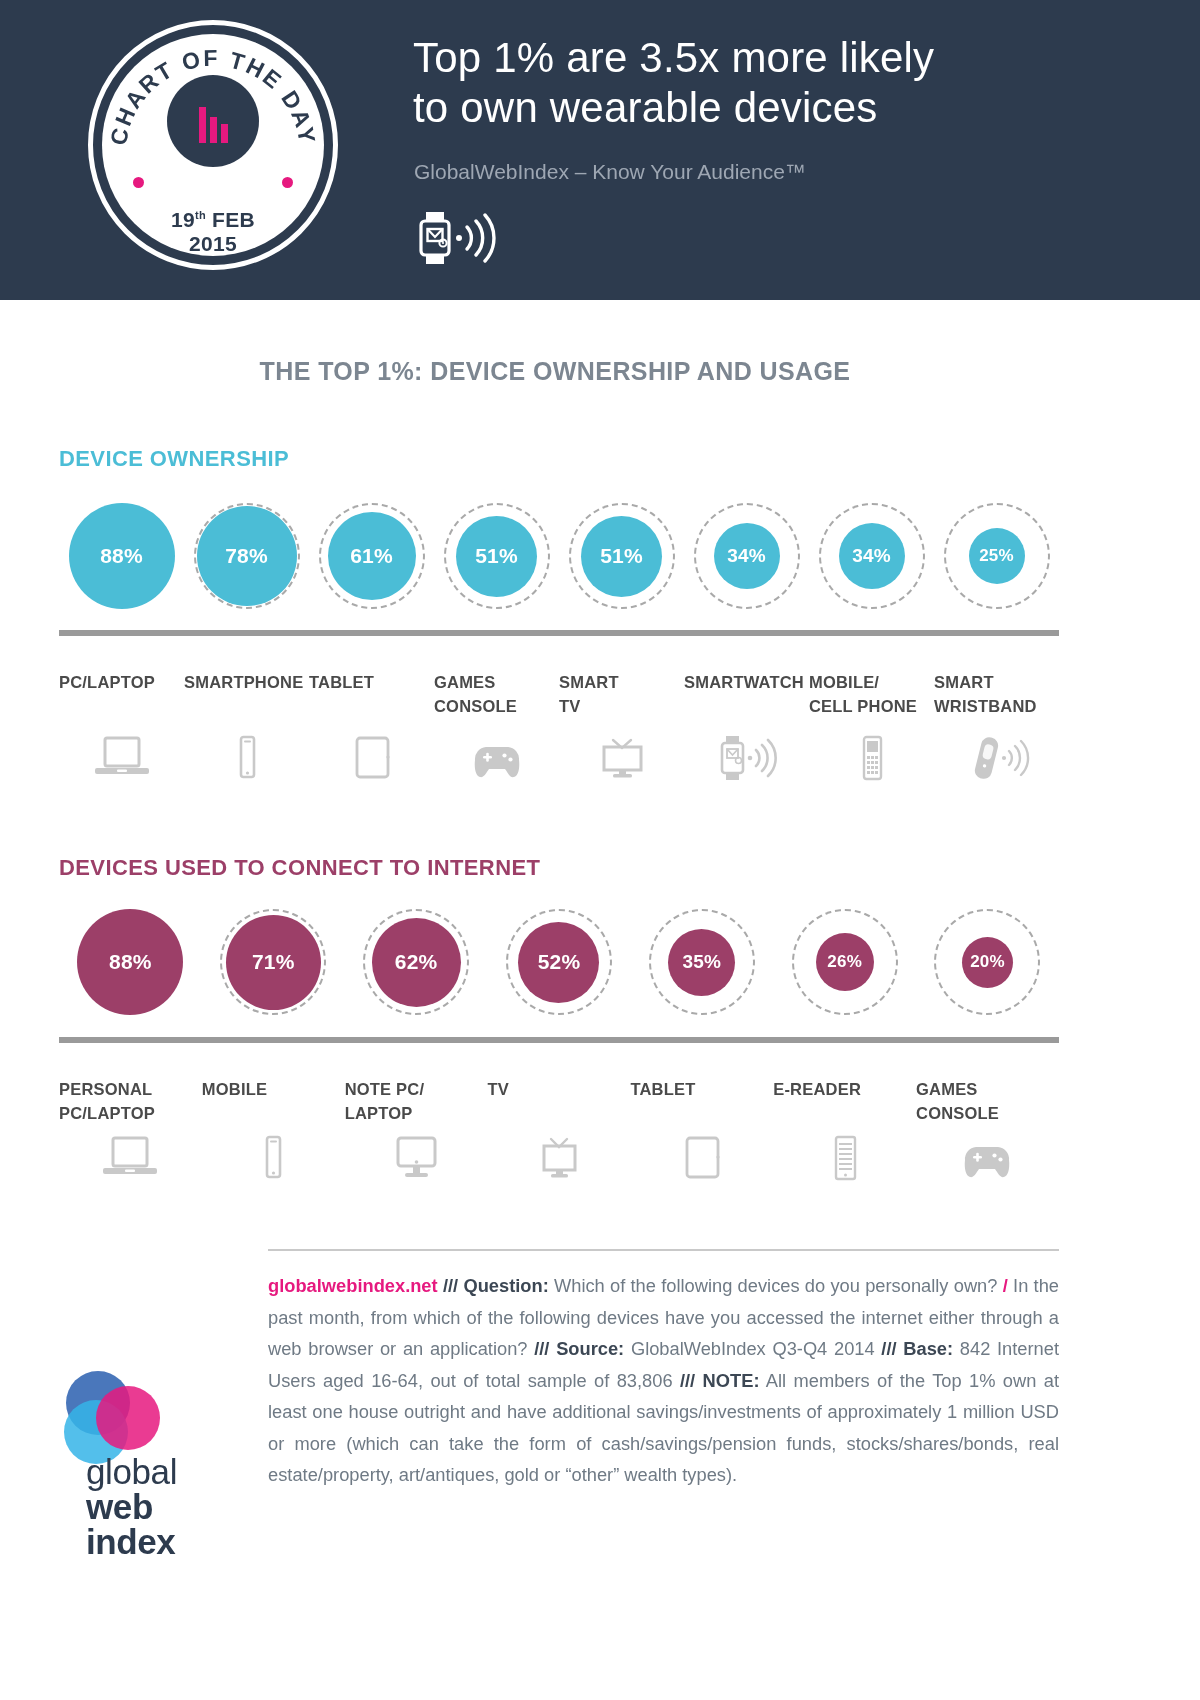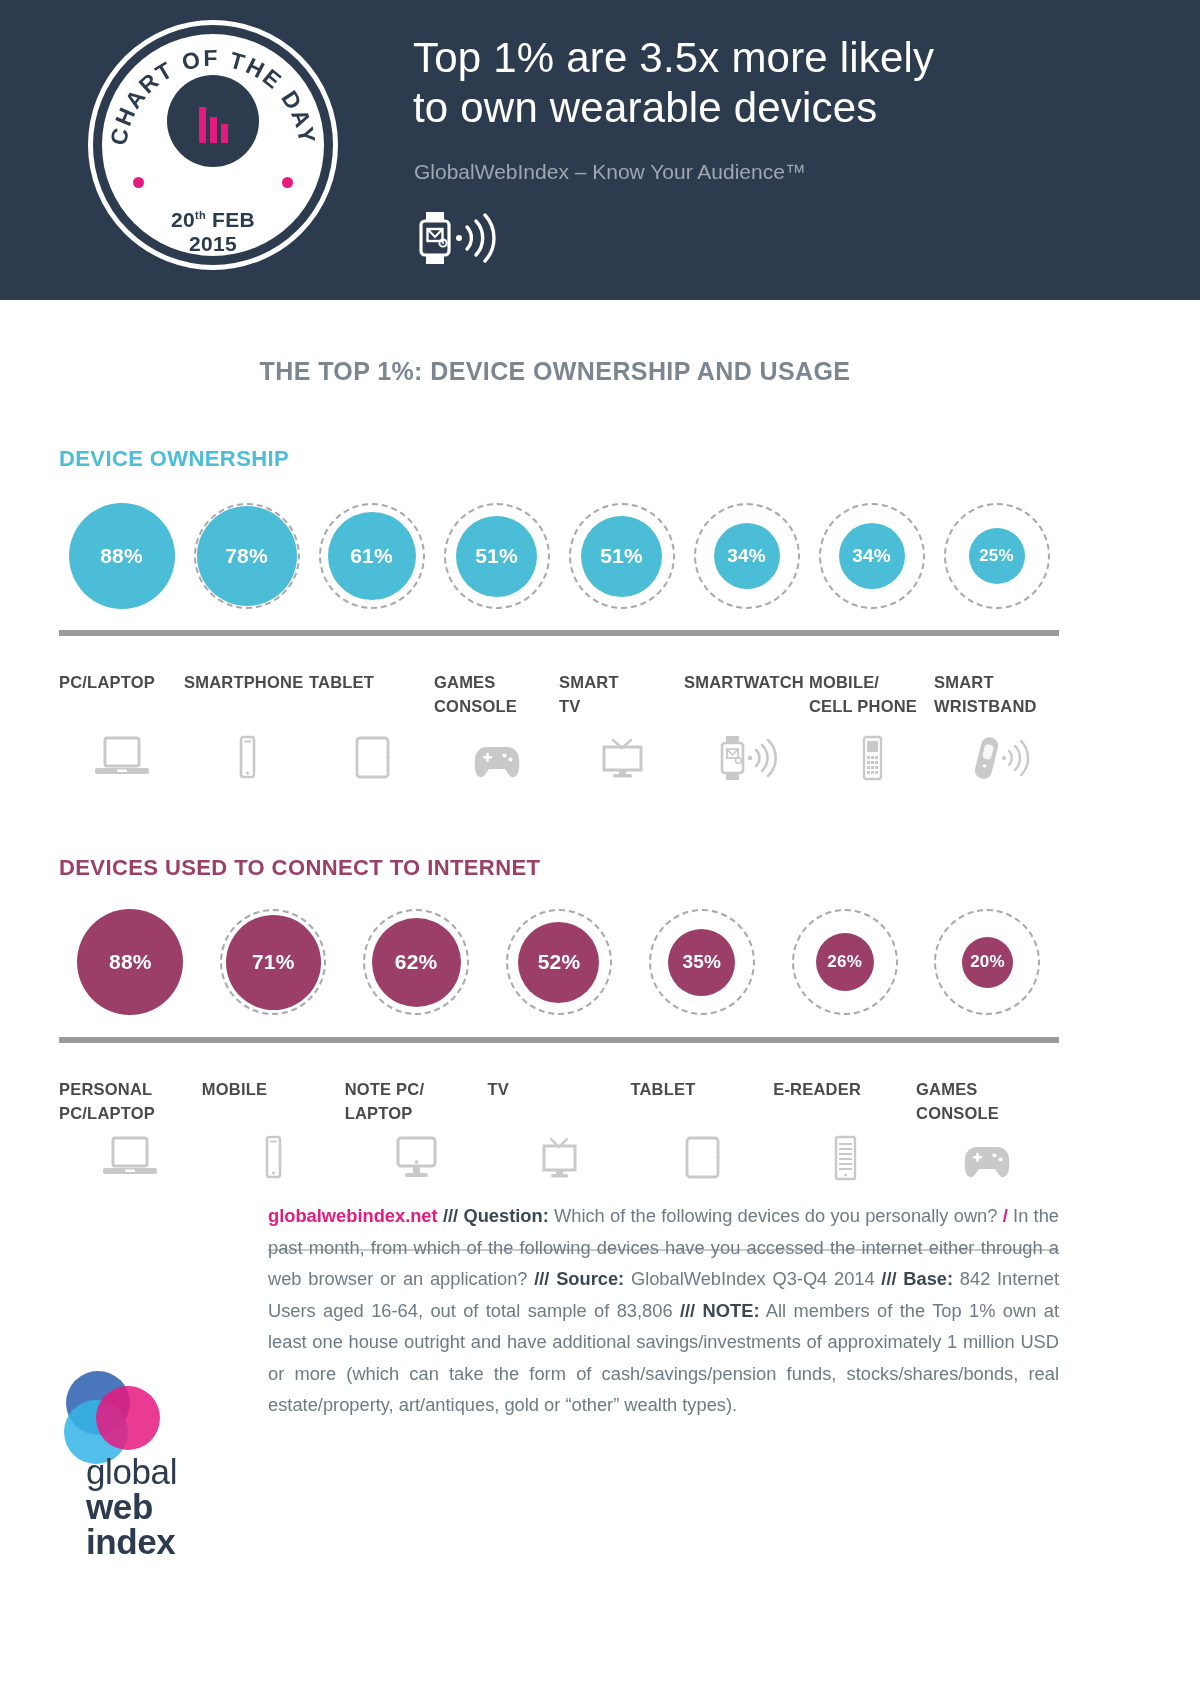--- a/index.html
+++ b/index.html
@@ -230,21 +230,21 @@
     position: absolute;
     left: 268px;
     top: 1249px;
     width: 791px;
     height: 2px;
     background: #c9c9c9;
   }
   .foot-text {
     position: absolute;
     left: 268px;
-    top: 1200px;
+    top: 1270px;
     width: 791px;
     color: #6f7a85;
     font-size: 18.3px;
     line-height: 31.5px;
     text-align: justify;
   }
   .foot-text b { color: #3c4754; font-weight: bold; }
   .foot-text .url { color: #e6197f; font-weight: bold; }
   .foot-text .sl { color: #e6197f; font-weight: bold; }
   .foot-text .slash { color: #3c4754; font-weight: bold; }
@@ -286,21 +286,21 @@
     </svg>
     <div class="badge-core"></div>
     <div class="badge-bars">
         <i></i>
         <i></i>
         <i></i>
       </div>
     <div class="badge-dot l"></div>
     <div class="badge-dot r"></div>
     <div class="badge-date">
-      <span>20</span><sup>th</sup><span> FEB</span><br>
+      <span>19</span><sup>th</sup><span> FEB</span><br>
       <span>2015</span>
     </div>
   </div>
 
   <div class="head-title">
     <div>Top 1% are 3.5x more likely</div>
     <div>to own wearable devices</div>
   </div>
   <div class="head-sub">GlobalWebIndex – Know Your Audience™</div>
 

